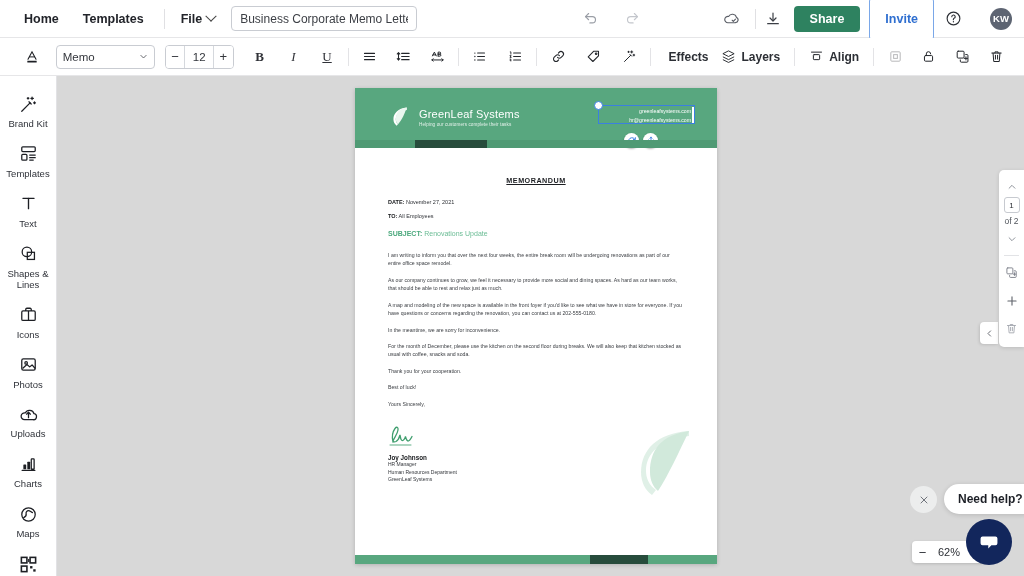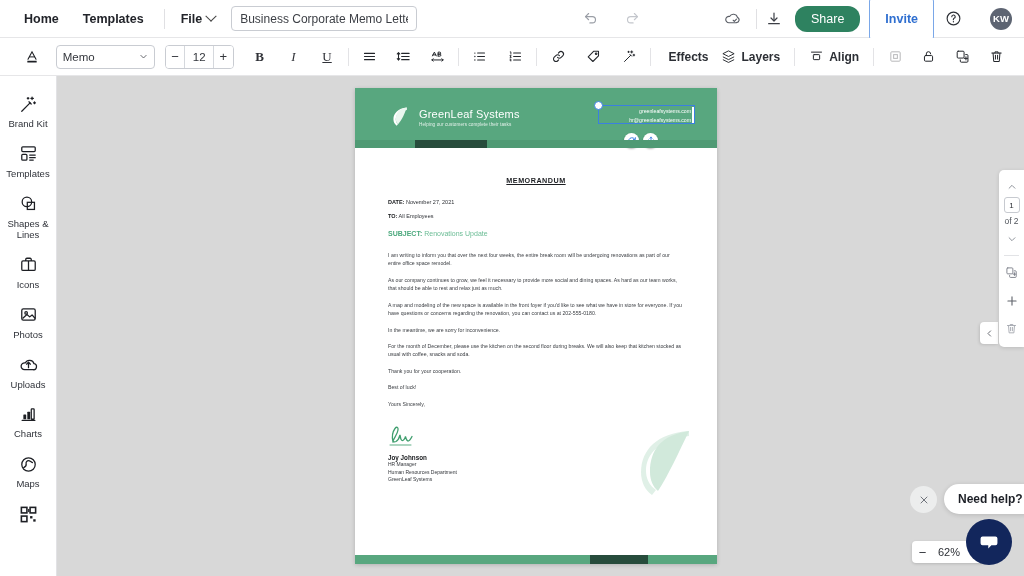--- a/index.html
+++ b/index.html
@@ -30,22 +30,22 @@
     margin-left: 8px; width: 186px; height: 25px;
     border: 1px solid #c9ccd2; border-radius: 4px; background: #fff;
     font-family: "Liberation Sans", sans-serif; font-size: 12px; color: #3c3f45;
     padding: 0 8px; outline: none;
   }
   .tb-spacer { flex: 1; }
   .icon-btn { width: 26px; height: 26px; display: flex; align-items: center; justify-content: center;
               cursor: pointer; border-radius: 4px; color: #5a5e66; }
   .undo-redo { display: flex; gap: 16px; margin-right: auto; margin-left: 160px; }
   .btn-share {
-    background: #2e8260; color: #fff; font-size: 12.5px; font-weight: normal;
-    border: none; border-radius: 12px; padding: 6px 16px; height: 26px; cursor: pointer;
+    background: #2e8260; color: #fff; font-size: 12.5px; font-weight: bold;
+    border: none; border-radius: 4px; padding: 6px 16px; height: 26px; cursor: pointer;
     font-family: "Liberation Sans", sans-serif;
   }
   .btn-invite {
     background: #fff; color: #2f6fd0; font-size: 12.5px; font-weight: bold;
     border: 1px solid #7aa7e8; border-radius: 4px; padding: 5px 15px; height: 44px; cursor: pointer;
     font-family: "Liberation Sans", sans-serif;
   }
   .avatar {
     width: 22px; height: 22px; border-radius: 50%; background: #5d6472;
     color: #fff; font-size: 9.5px; font-weight: bold;
@@ -395,20 +395,29 @@
     </div>
     <div class="rail-item">
       <span class="rail-ic">
         <svg width="19" height="19" viewBox="0 0 24 24" stroke="#1d1f24" stroke-width="1.6" fill="none" stroke-linecap="round">
           <rect x="3.5" y="3.5" width="17" height="6" rx="1.3"></rect>
           <rect x="3.5" y="13" width="6.5" height="7.5" rx="1.3"></rect>
           <path d="M13.5 14h7M13.5 17.3h7M13.5 20.3h4.5"></path>
           </svg>
         </span>
       <span class="rail-lbl">Templates</span>
+    </div>
+    <div class="rail-item">
+      <span class="rail-ic">
+        <svg width="19" height="19" viewBox="0 0 24 24" stroke="#1d1f24" stroke-width="1.7" fill="none" stroke-linecap="round">
+          <path d="M5 5.5h14"></path>
+            <path d="M12 5.5v13"></path>
+          </svg>
+        </span>
+      <span class="rail-lbl">Text</span>
     </div>
     <div class="rail-item">
       <span class="rail-ic">
         <svg width="19" height="19" viewBox="0 0 24 24" stroke="#1d1f24" stroke-width="1.6" fill="none">
           <circle cx="10" cy="10" r="6"></circle>
             <rect x="10.5" y="10.5" width="9" height="9"></rect>
           </svg>
         </span>
       <span class="rail-lbl" style="white-space:pre-line;">Shapes &amp;
 Lines</span>

